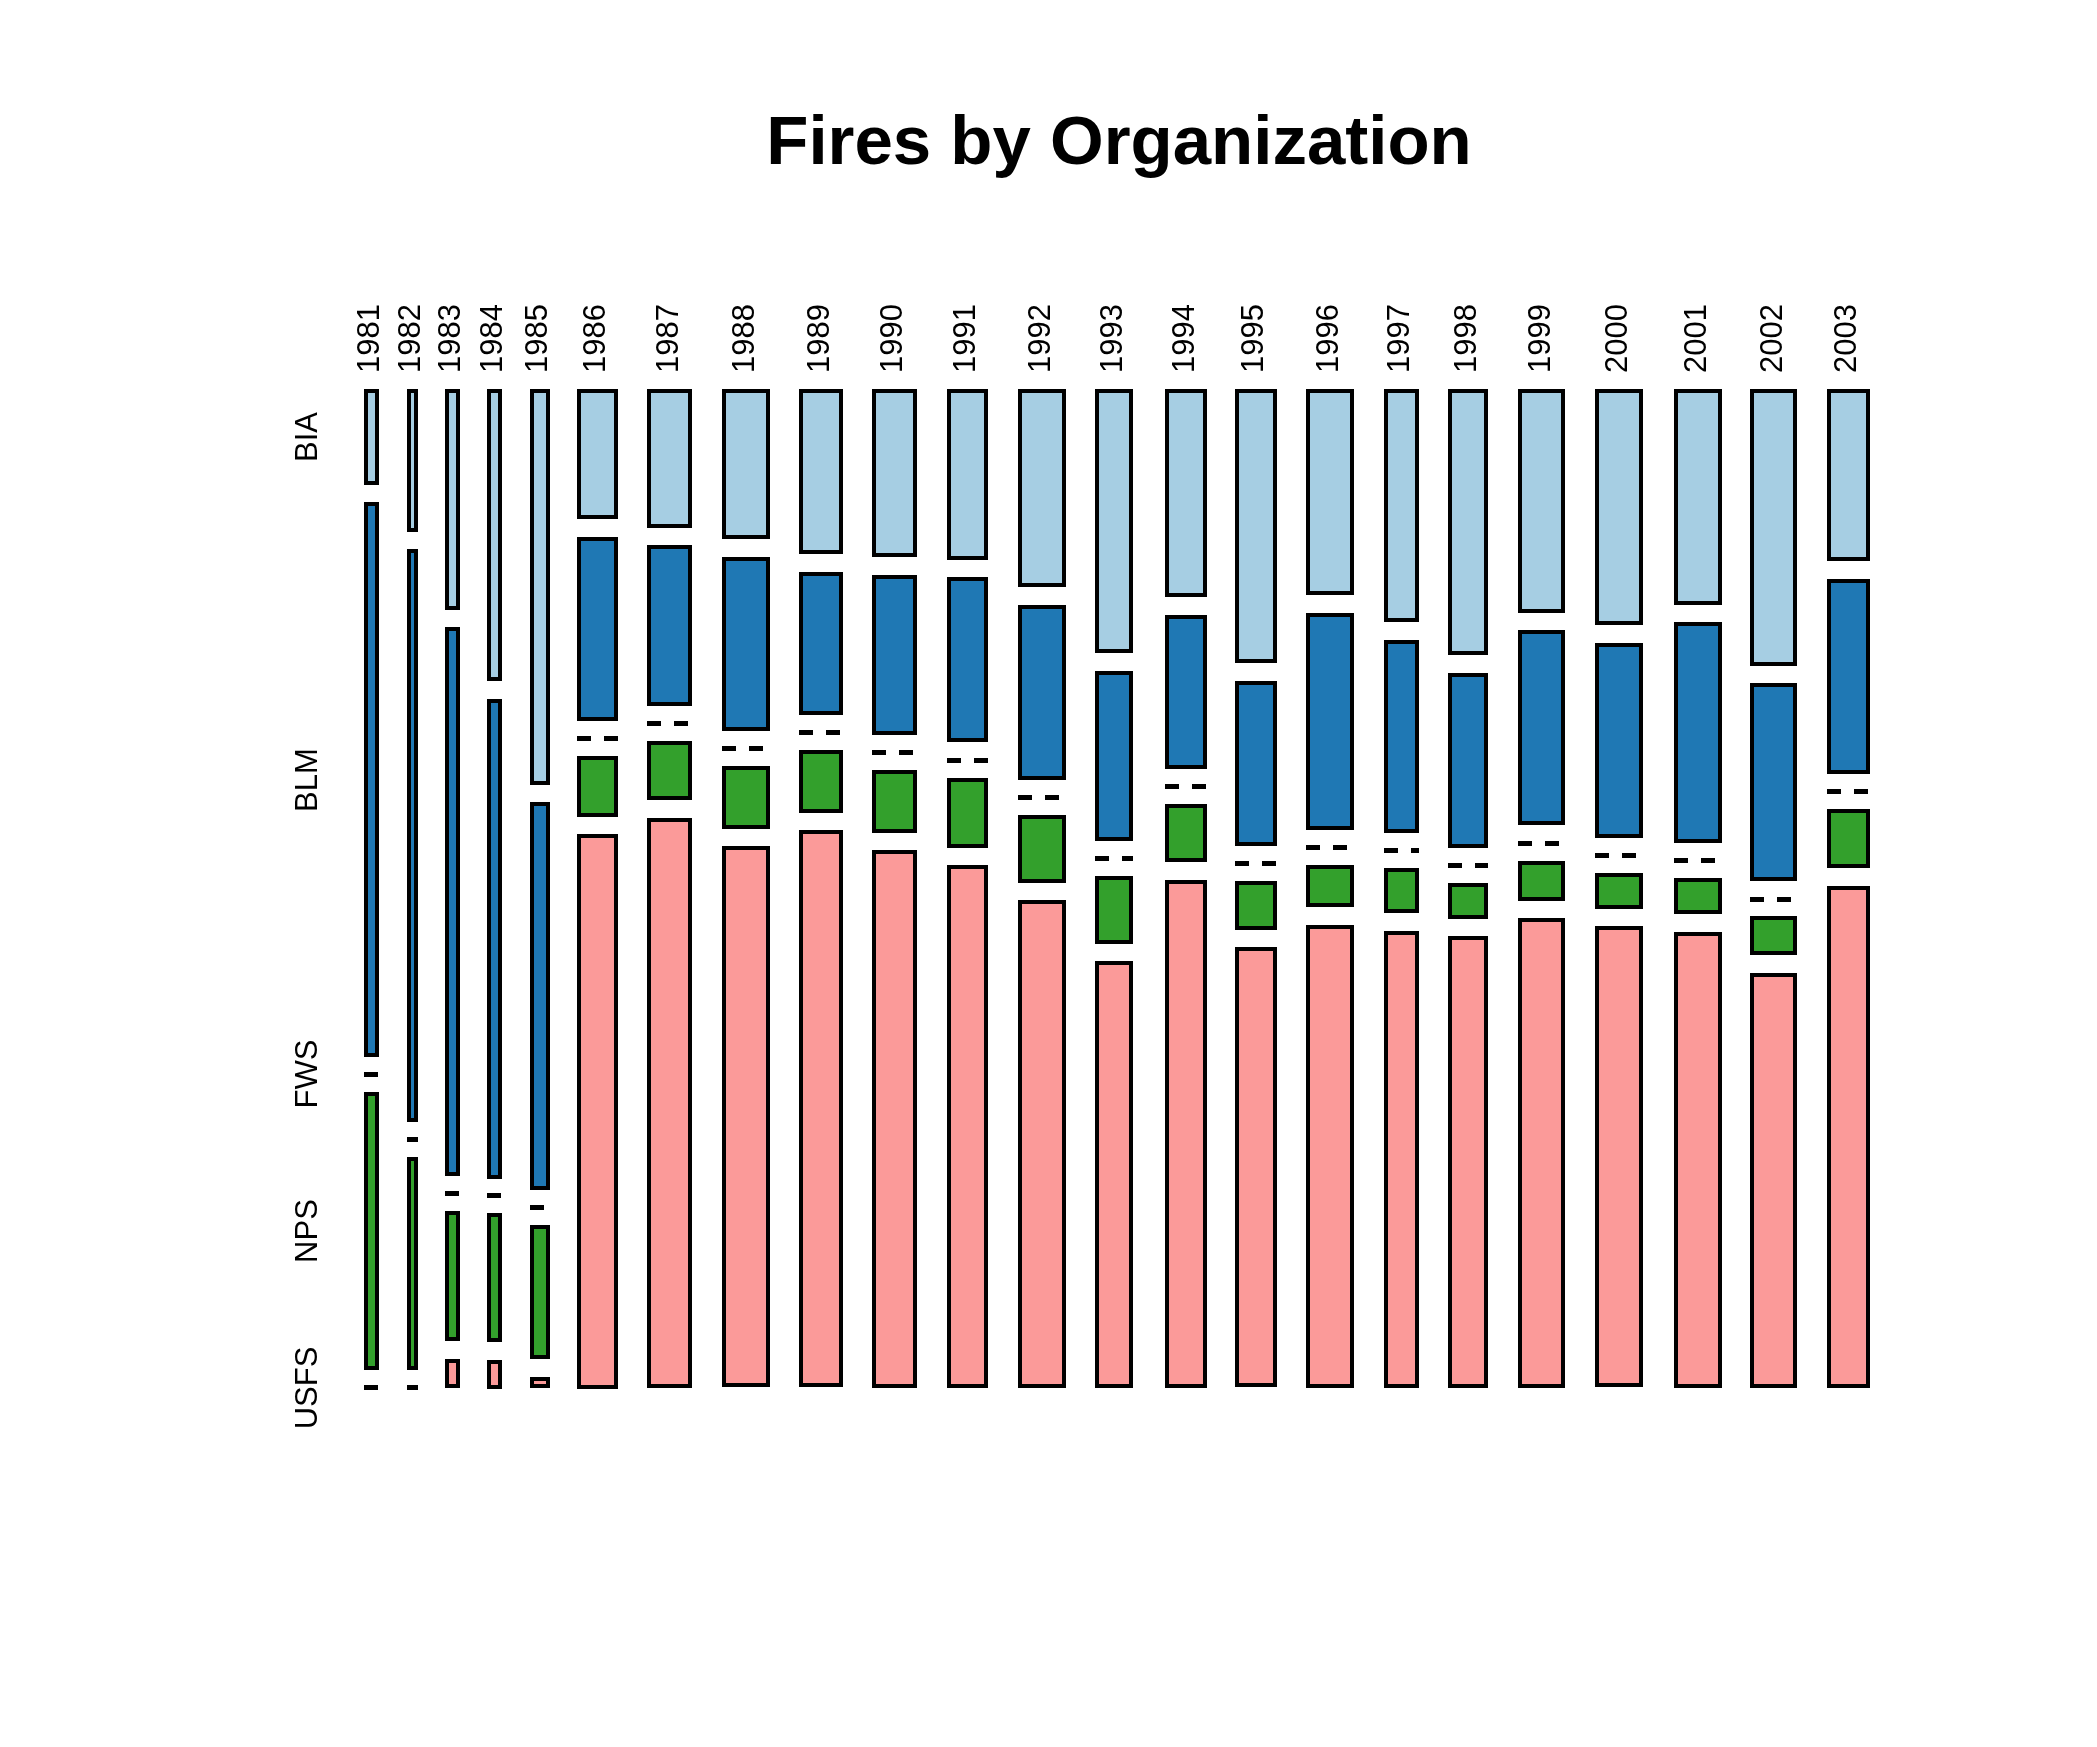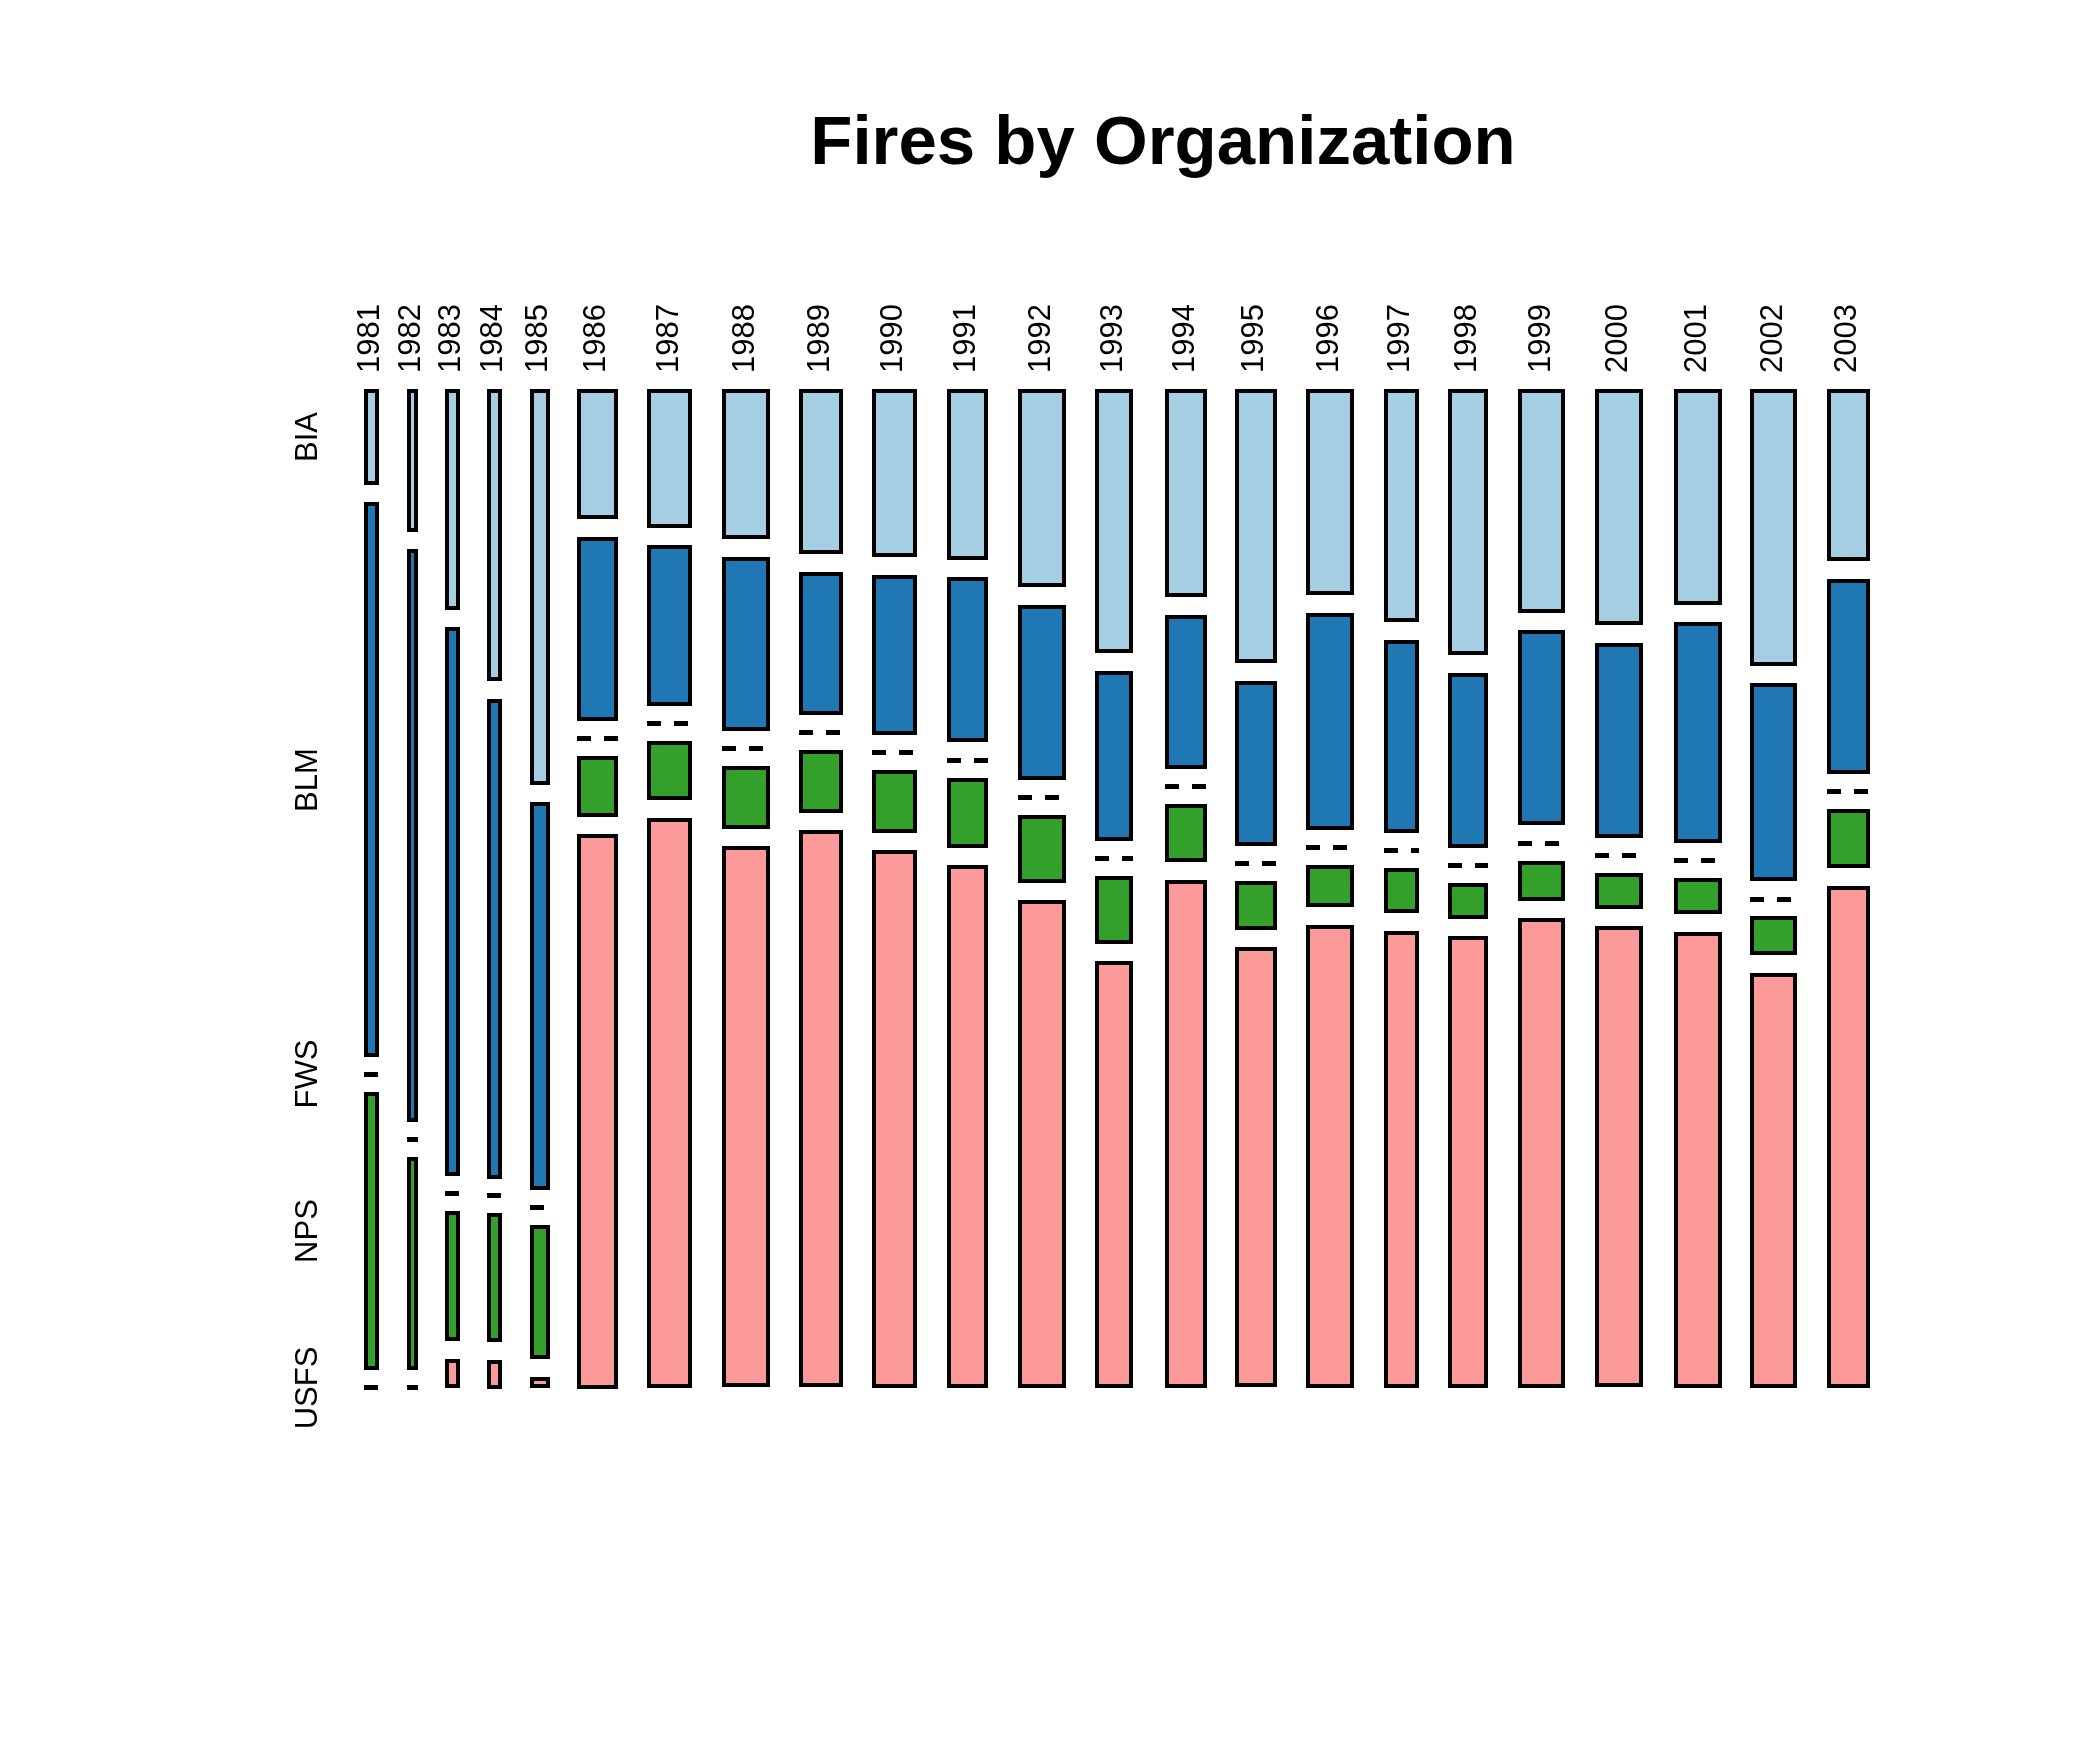--- a/index.html
+++ b/index.html
@@ -3,21 +3,21 @@
 <meta charset="utf-8">
 <style>
   html,body{margin:0;padding:0;}
   body{
     width:2097px;height:1748px;background:#ffffff;position:relative;
     font-family:"Liberation Sans", sans-serif;overflow:hidden;
   }
   #canvas{position:absolute;left:0;top:0;width:2097px;height:1748px;background:#ffffff;}
   .title{
     position:absolute;font-weight:bold;white-space:nowrap;color:#000;
-    transform:translateX(-50%);line-height:1;margin-left:44px;
+    transform:translateX(-50%);line-height:1;
   }
   .tile{position:absolute;box-sizing:border-box;border:4.1px solid #000;}
   .zero-dash{position:absolute;}
   .axlabel{
     position:absolute;color:#000;line-height:1;white-space:nowrap;
     transform-origin:0 0;
   }
   .year-label{transform:rotate(-90deg);}
   .org-label{transform:rotate(-90deg) translateX(-50%);}
 </style>

